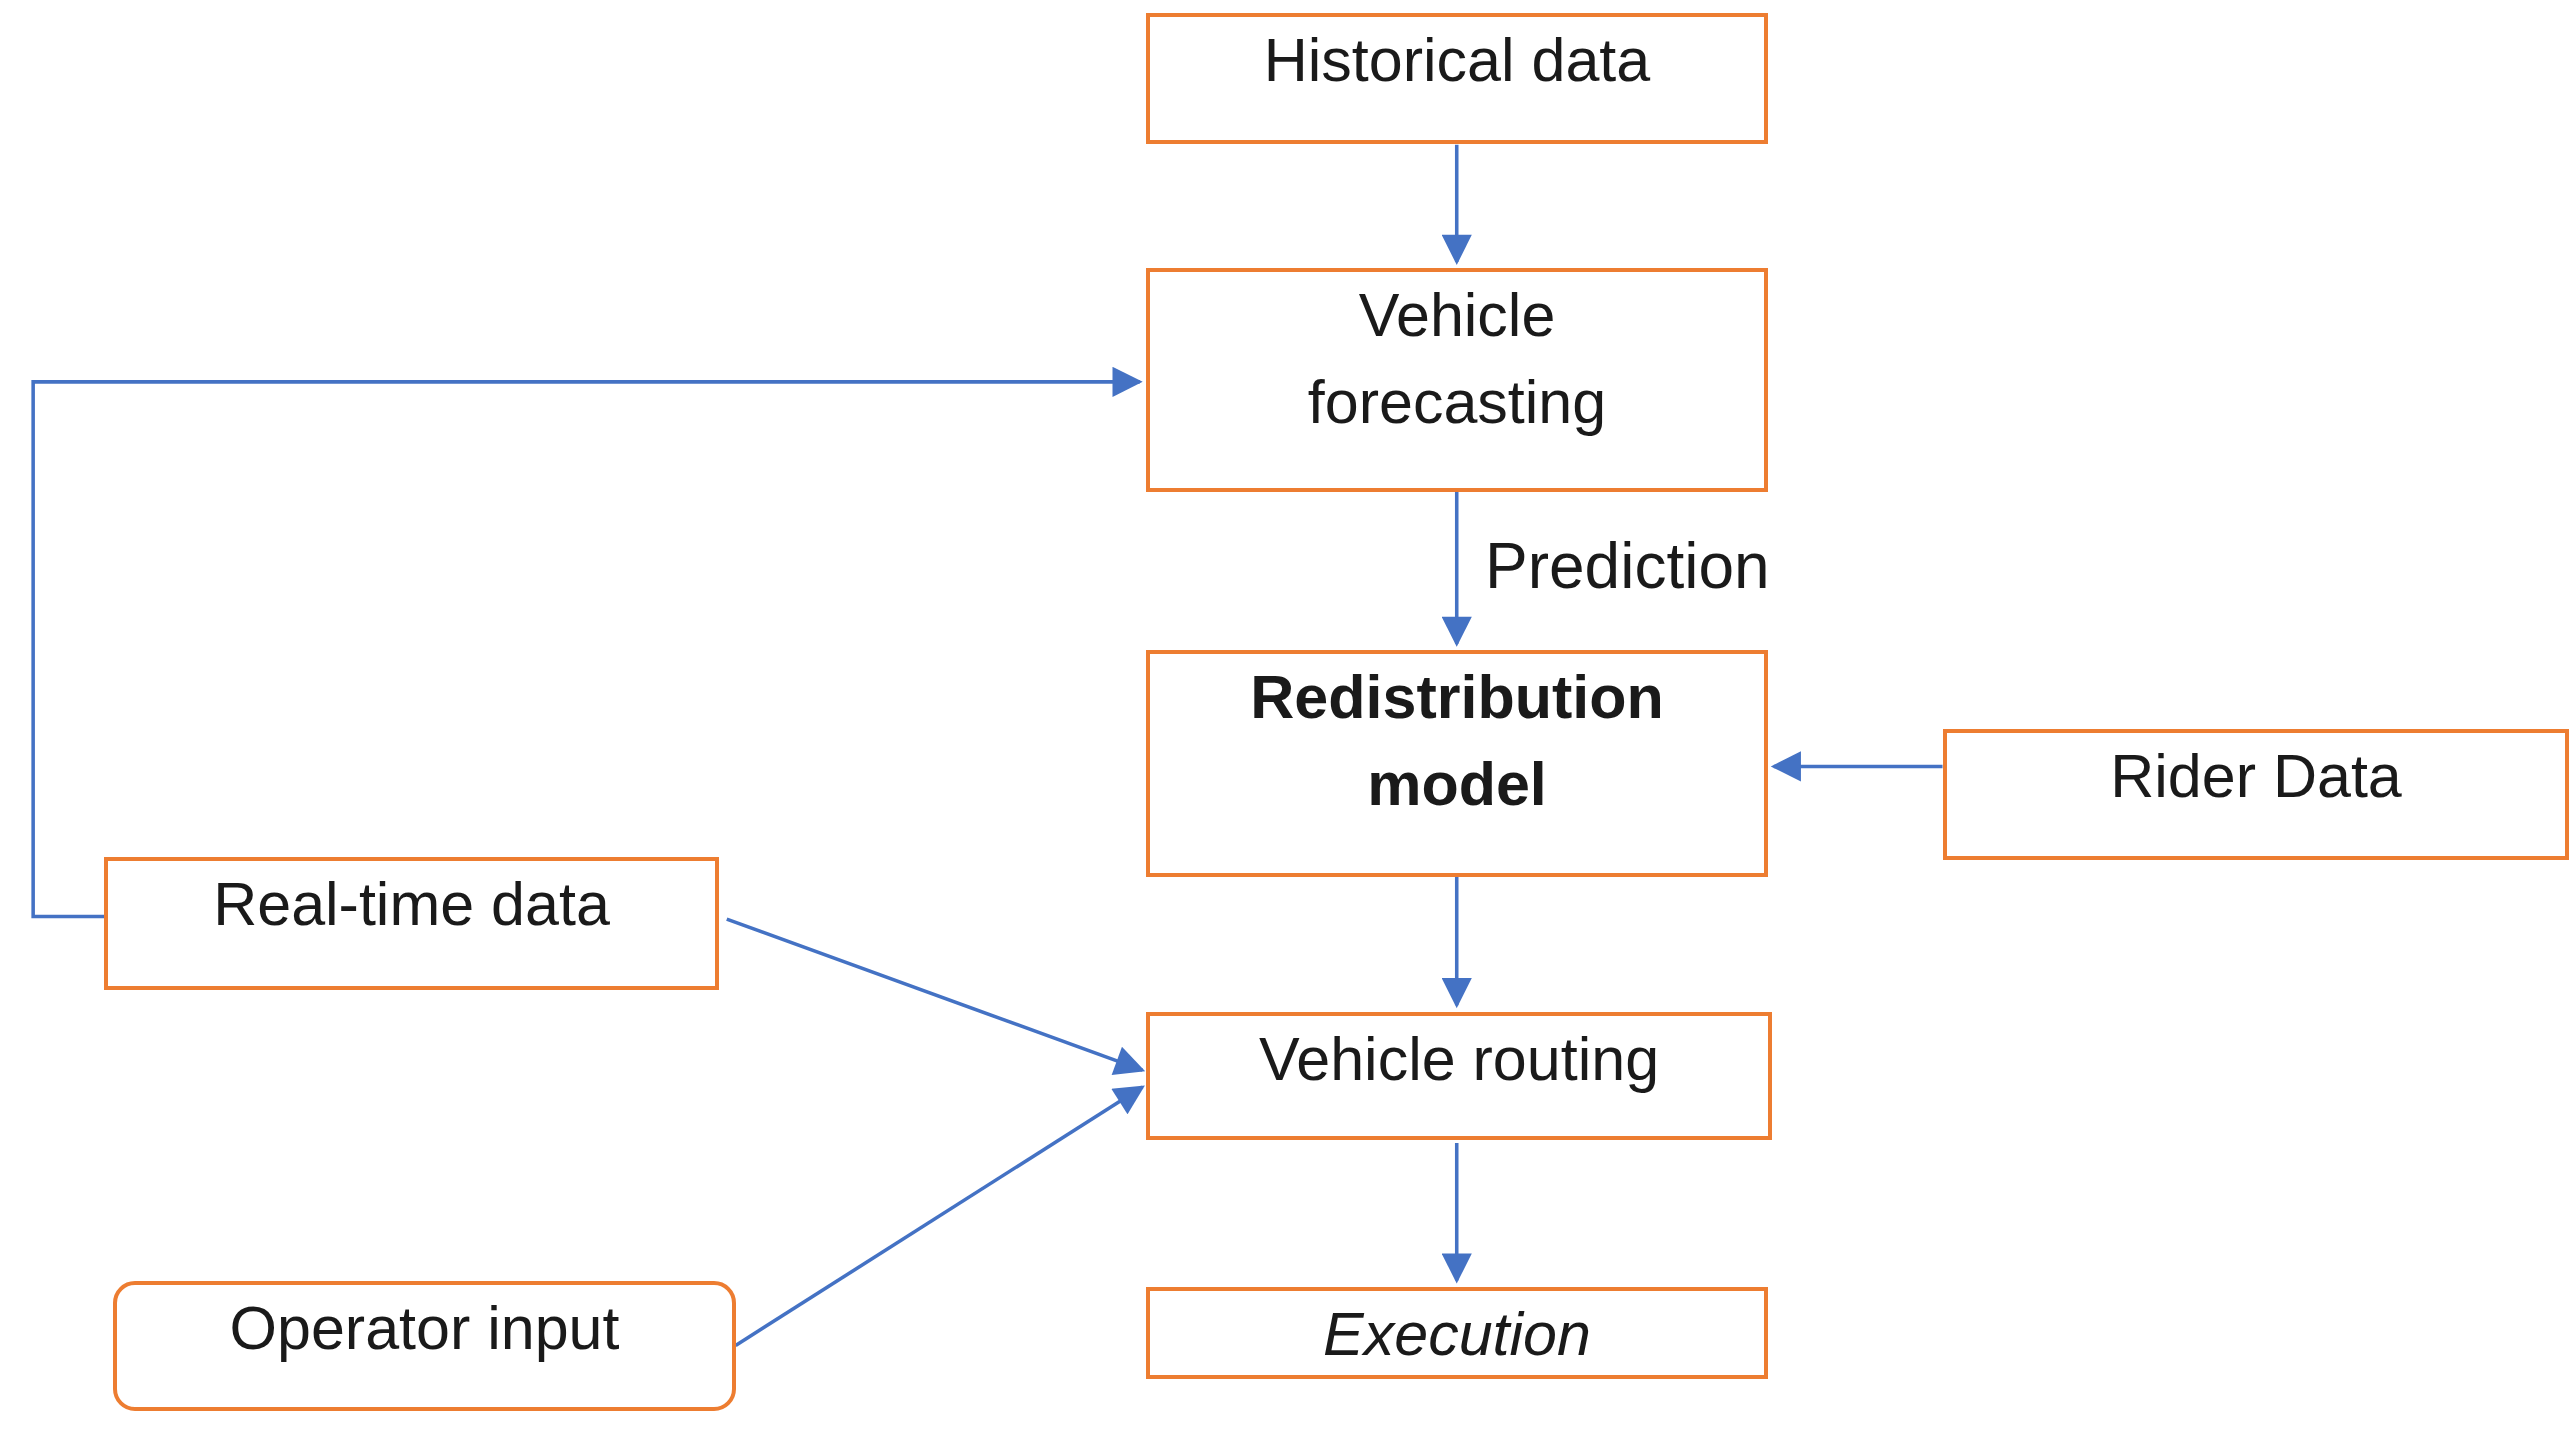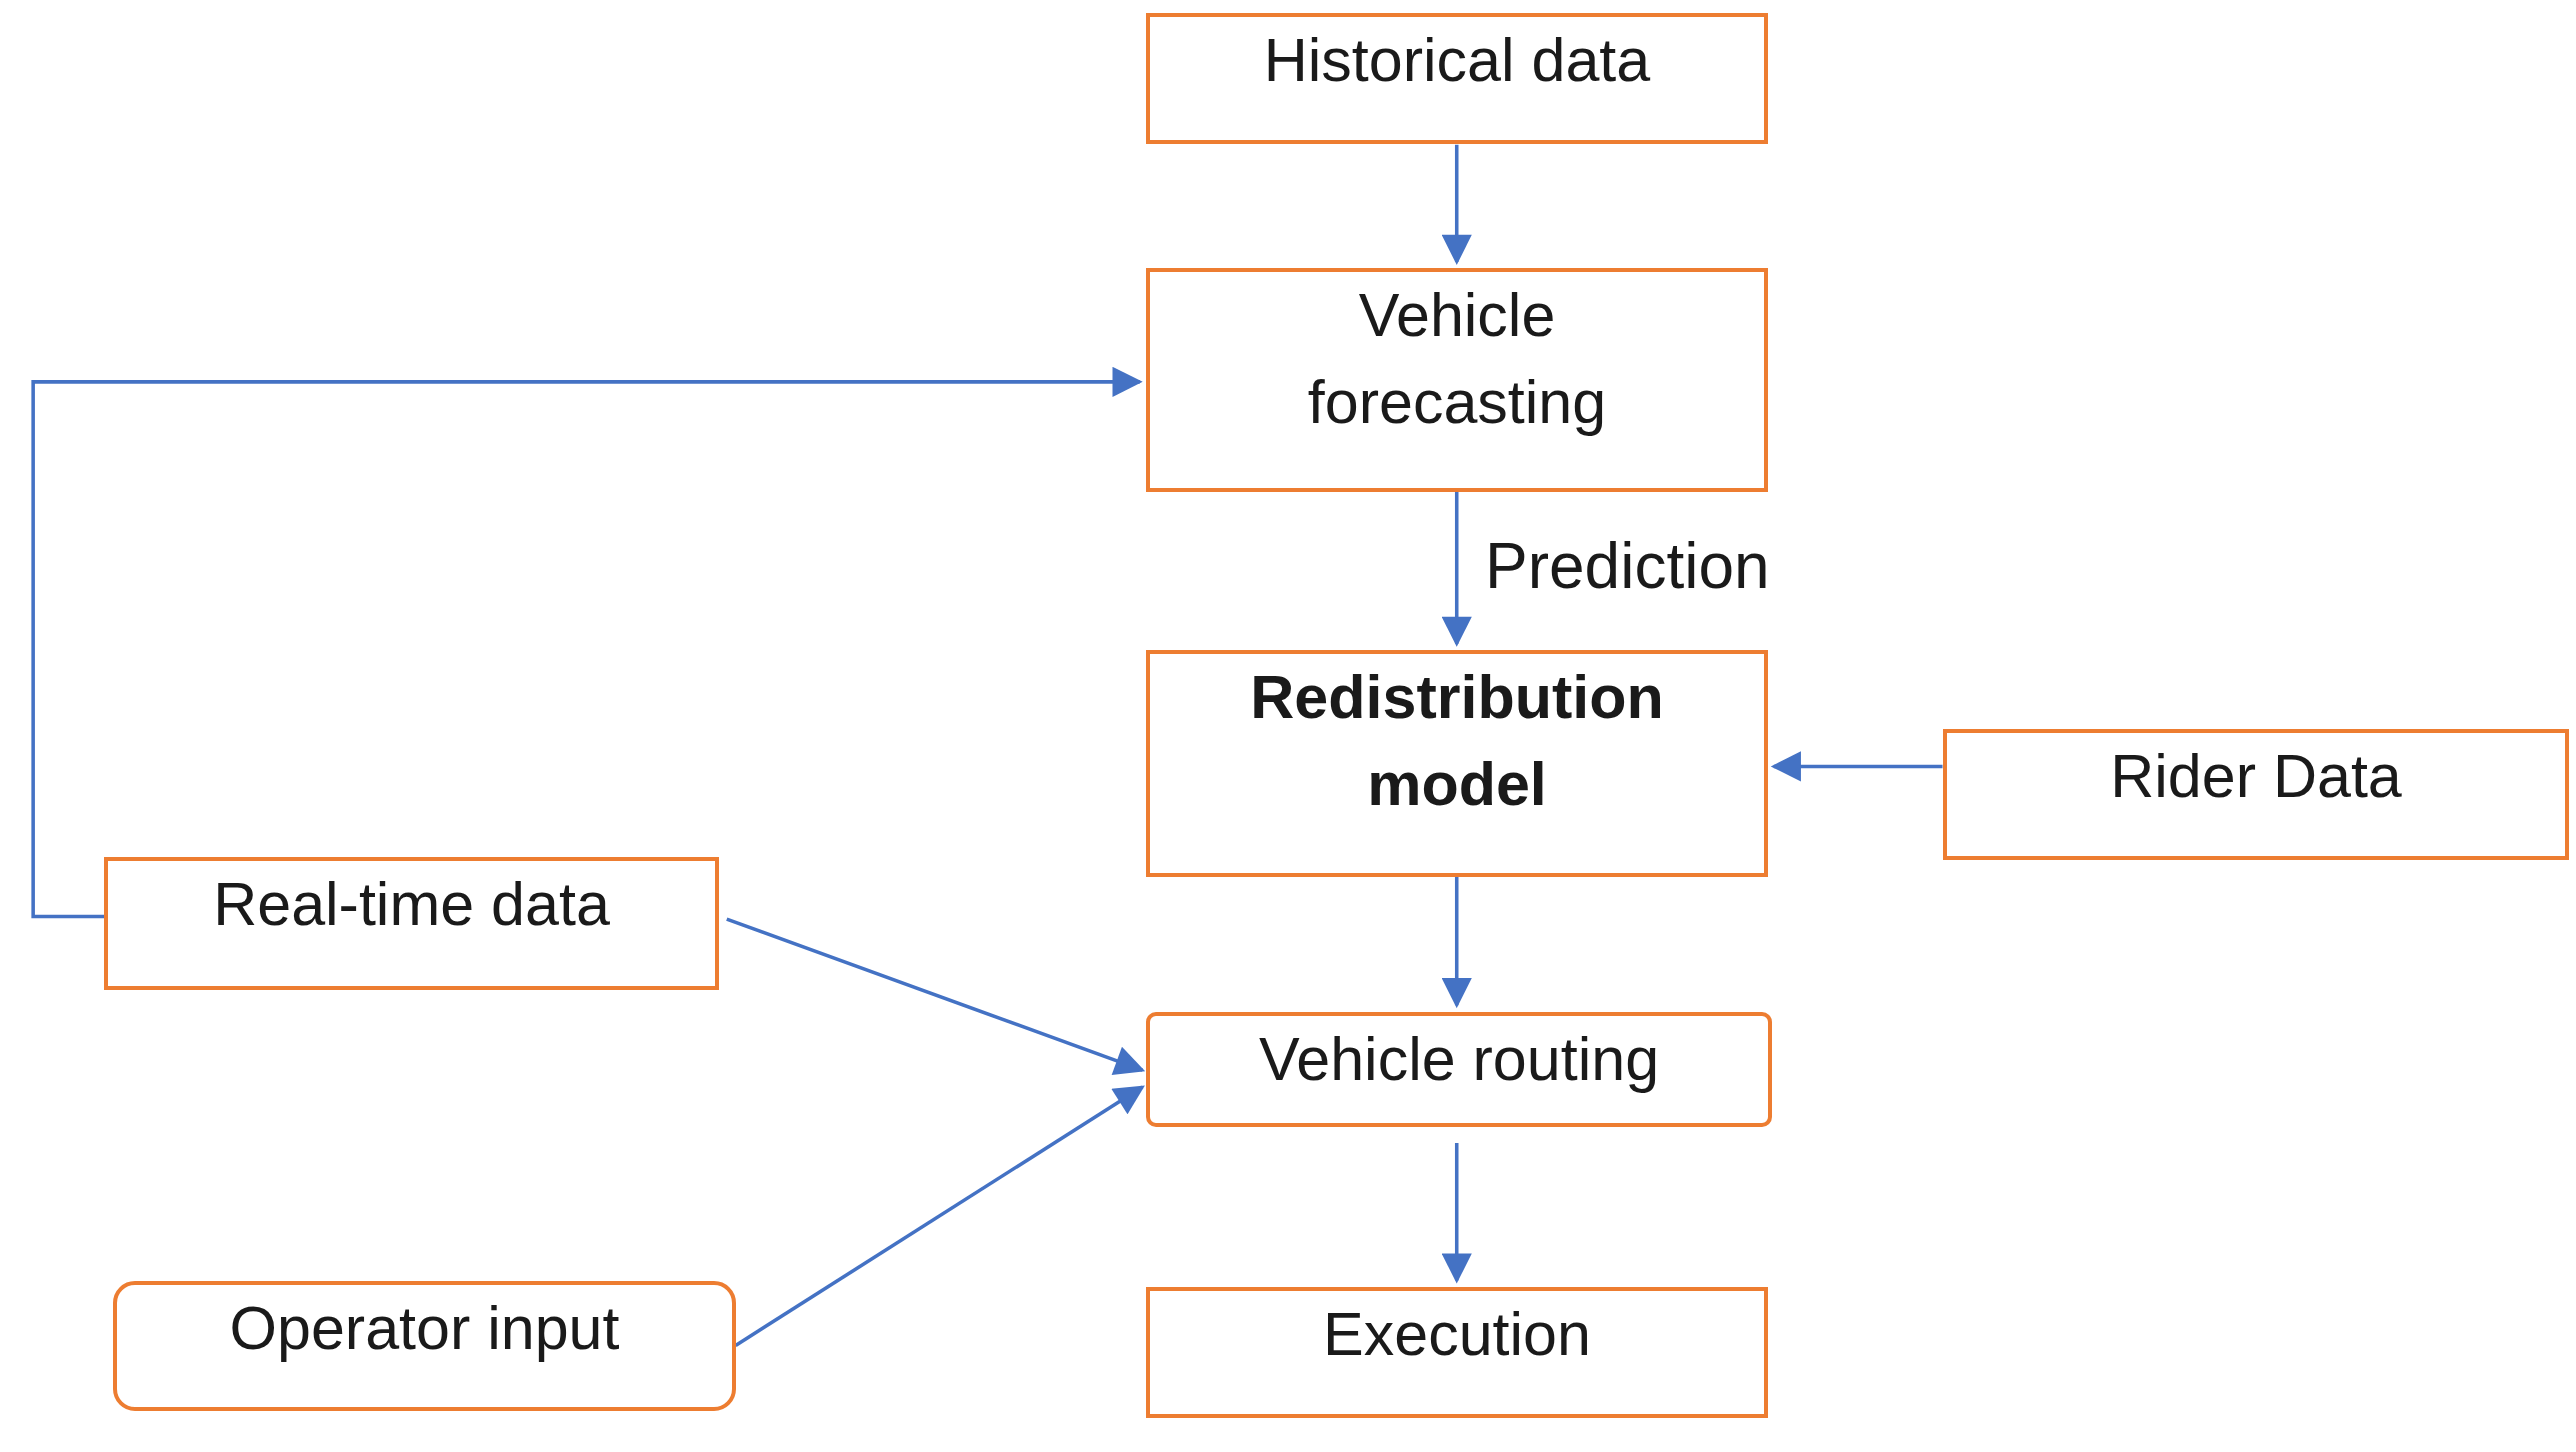--- a/index.html
+++ b/index.html
@@ -36,23 +36,23 @@
     font-size:61px;
     line-height:1.42;
     white-space:pre-line;
     color:var(--ink);
   }
   .node-historical    {left:1146px; top:13.3px;   width:622px; height:131px;}
   .node-demand        {left:1146px; top:268px;  width:622px; height:224px;}
   .node-redistribution{left:1146px; top:650px;  width:622px; height:227px;font-weight:bold;}
   .node-rider         {left:1943px; top:697px;  width:626px; height:131px;margin-top:32px;}
   .node-realtime      {left:104px;  top:857px;  width:615px; height:133px;}
-  .node-vehicle       {left:1146px; top:1012px; width:626px; height:115px;border-radius:10px;}
+  .node-vehicle       {left:1146px; top:1012px; width:626px; height:128px;}
   .node-operator      {left:113px;  top:1281px; width:623px; height:130px;border-radius:22px;}
-  .node-execution     {left:1146px; top:1287px; width:622px; height:131px;}
+  .node-execution     {left:1146px; top:1287px; width:622px; height:92px;font-style:italic;}
   .edge-label{
     position:absolute;
     left:1485px;
     top:529px;
     font-size:64px;
     color:var(--ink);
     white-space:nowrap;
     text-align:center;
   }
   .edge-line{

